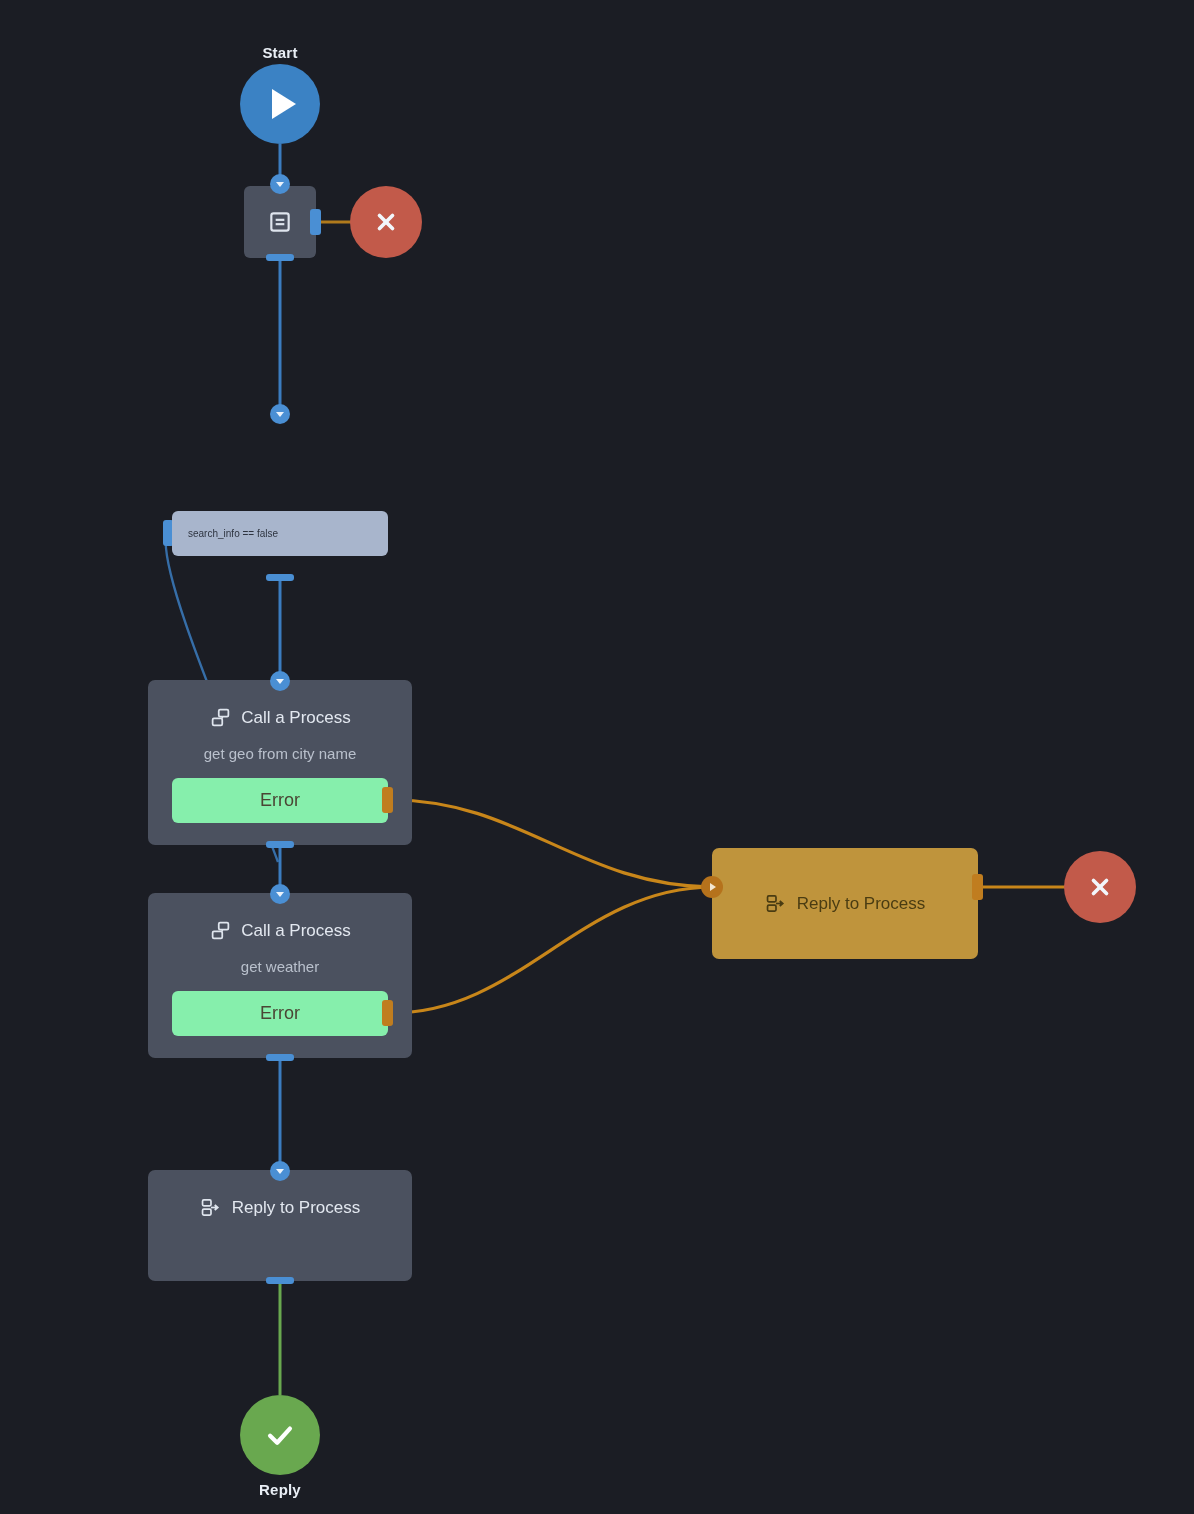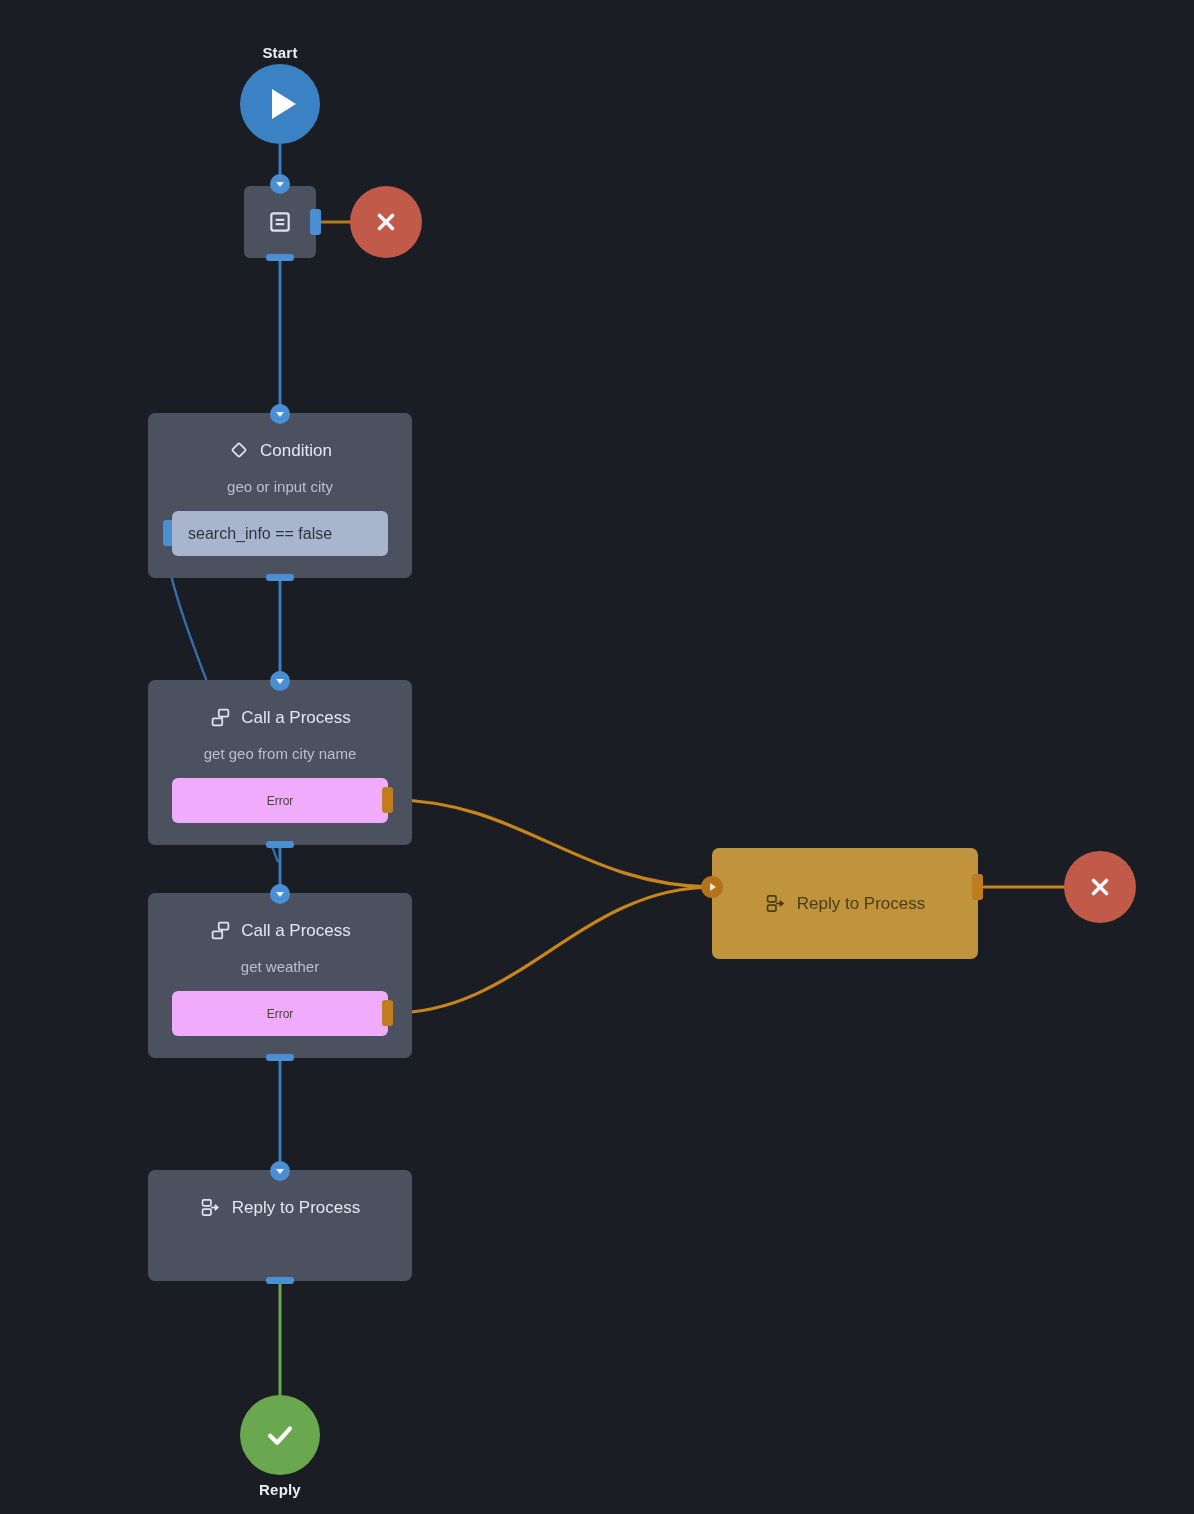--- a/index.html
+++ b/index.html
@@ -97,28 +97,28 @@
   .pill {
     position: absolute;
     border-radius: 6px;
     display: flex;
     align-items: center;
     box-sizing: border-box;
   }
   .pill.cond {
     background: #a8b5cc;
     color: #2e3440;
-    font-size: 16px;
+    font-size: 10px;
     padding-left: 16px;
     justify-content: flex-start;
   }
   .pill.error {
-    background: #f0abfc;
+    background: #86efac;
     color: #4a4534;
-    font-size: 12px;
+    font-size: 18px;
     justify-content: center;
   }
 
   
   .port-top, .port-bot {
     position: absolute;
     background: #4a8fd4;
   }
   .port-top {
     width: 20px;
@@ -213,31 +213,20 @@
   <div class="port-bot" style="left:266px; top:254px;"></div>
   <div class="port-side blue" style="left:310px; top:209px;"></div>
 
   <div class="term err" style="left:350px; top:186px; width:72px; height:72px;">
     <svg width="26" height="26" viewBox="0 0 24 24" stroke="#f2f6fb" stroke-width="3.4" stroke-linecap="round">
       <line x1="6" y1="6" x2="18" y2="18"></line>
       <line x1="18" y1="6" x2="6" y2="18"></line>
     </svg>
   </div>
 
-  <div class="node" style="left:148px; top:413px; width:264px; height:165px; padding-top:26px;">
-    <div class="node-head">
-      <span class="node-icon">
-        <svg width="20" height="20" viewBox="0 0 24 24" fill="none" stroke="#dfe5ee" stroke-width="2">
-          <rect x="12" y="3.5" width="12" height="12" transform="rotate(45 12 3.5)" rx="1.5"></rect>
-        </svg>
-      </span>
-      <span>Condition</span>
-    </div>
-    <div class="node-sub">geo or input city</div>
-  </div>
   <div class="port-top" style="left:270px; top:404px;"></div>
   <div class="port-bot" style="left:266px; top:574px;"></div>
   <div class="port-side blue" style="left:163px; top:520px;"></div>
   <div class="pill cond" style="left:172px; top:511px; width:216px; height:45px;">
     <span>search_info == false</span>
   </div>
 
   <div class="node" style="left:148px; top:680px; width:264px; height:165px; padding-top:26px;">
     <div class="node-head">
       <span class="node-icon">

